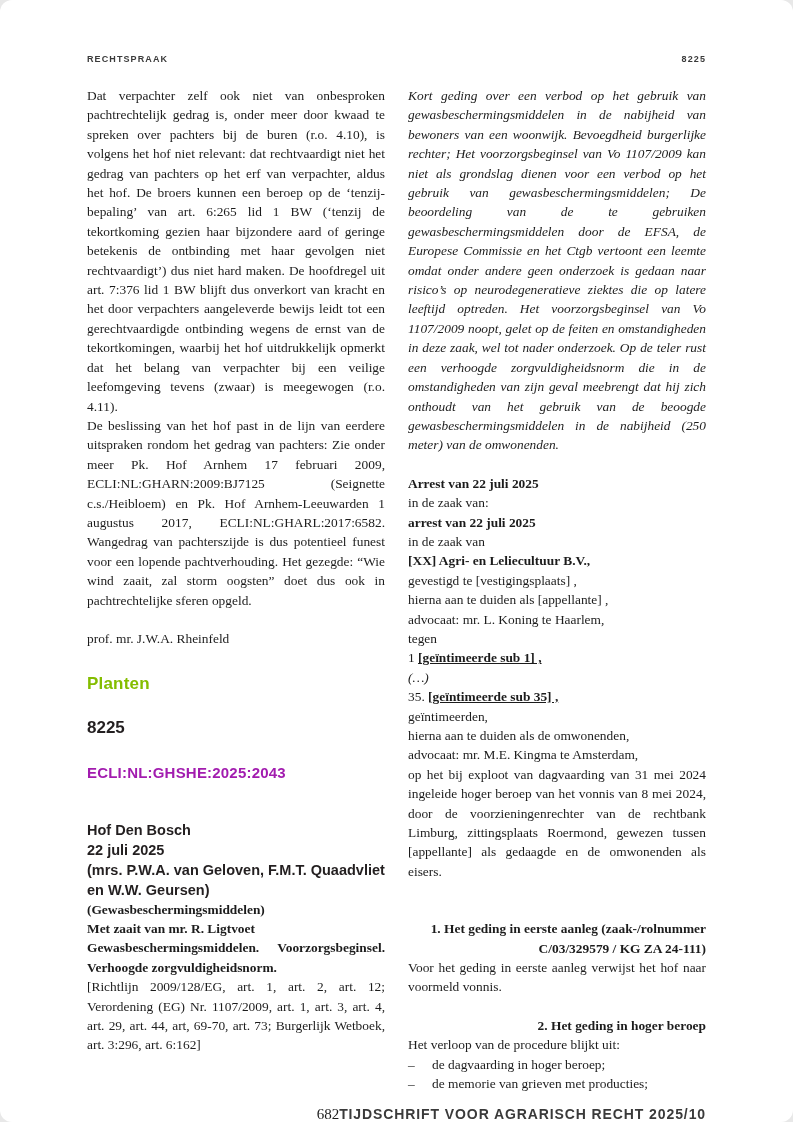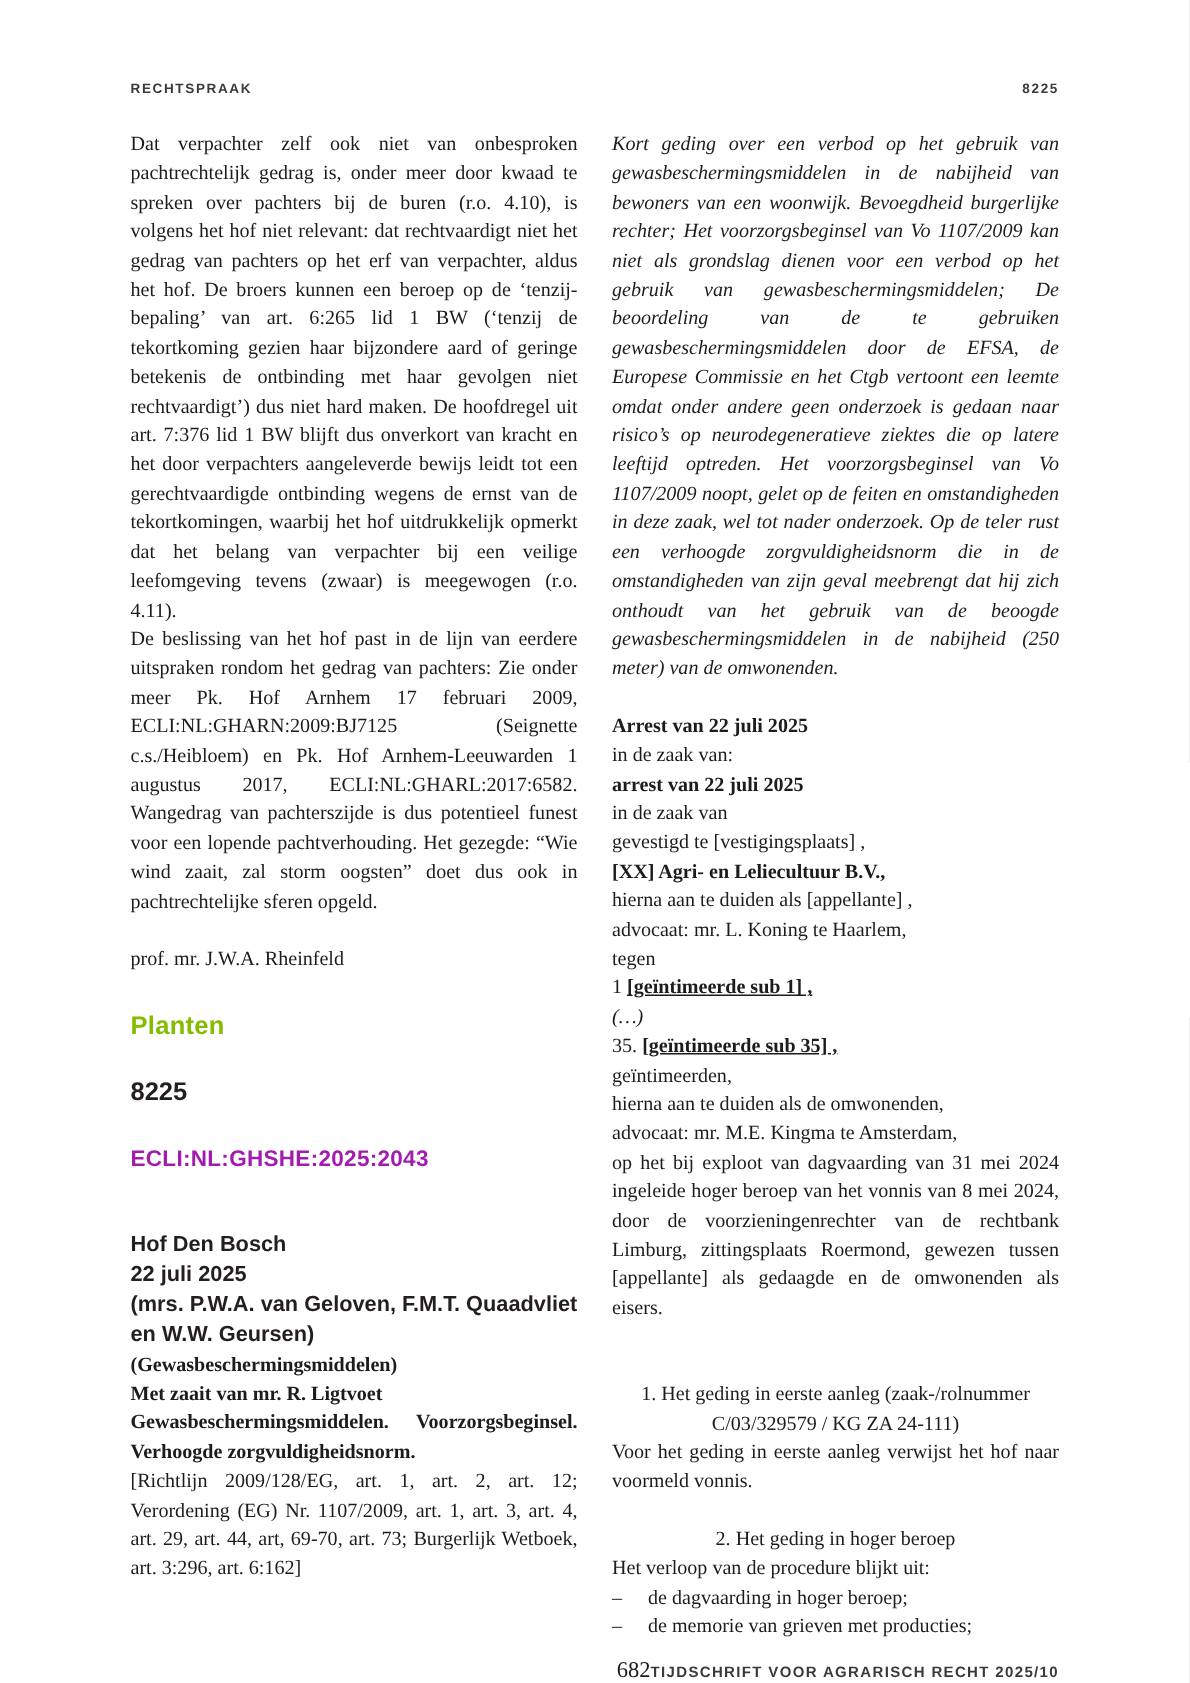--- a/index.html
+++ b/index.html
@@ -5,34 +5,35 @@
   html,body{margin:0;padding:0;background:#e8e8e8;}
   .page{
     position:relative;
     width:793px;height:1122px;
     margin:0 auto;
     background:#ffffff;
     font-family:"Liberation Serif",serif;
     color:#1c1c1c;
     overflow:hidden;
     box-sizing:border-box;
+    border-radius:12px;
   }
   
   .runhead{
     position:absolute;top:54px;left:87px;right:87px;
     display:flex;justify-content:space-between;align-items:baseline;
     font-family:"Liberation Sans",sans-serif;
     font-size:9px;font-weight:bold;letter-spacing:1.1px;color:#3a3a3a;
   }
   .runfoot{
     position:absolute;top:1106px;left:87px;right:87px;
     display:flex;justify-content:flex-end;align-items:baseline;
   }
   .folio{font-family:"Liberation Serif",serif;font-size:15px;color:#1c1c1c;}
-  .journal{font-family:"Liberation Sans",sans-serif;font-size:10px;font-weight:bold;letter-spacing:0.9px;color:#3a3a3a;}
+  .journal{font-family:"Liberation Sans",sans-serif;font-size:14px;font-weight:bold;letter-spacing:0.9px;color:#3a3a3a;}
 
   
   .columns{
     position:absolute;top:86px;left:87px;width:620px;
     display:flex;gap:23px;
   }
   .col{width:298px;font-size:13.4px;line-height:19.4px;text-align:justify;}
   .col p{margin:0;}
   .para{margin:0;}
   .gap-s{height:19px;}
@@ -62,21 +63,21 @@
   .serifbold{font-weight:bold;text-align:left;margin-top:24px;}
   .keywords{font-weight:bold;text-align:justify;margin-top:24px;}
   .statutes{margin-top:24px;}
 
   .summary{font-style:italic;}
   .caseline{text-align:left;}
   .caseline .b{font-weight:bold;text-decoration:underline;}
   .caseline.bold{font-weight:bold;}
   .caseline.italic{font-style:italic;}
 
-  .secheading{font-weight:normal;text-align:center;margin-top:19px;}
+  .secheading{font-weight:bold;text-align:right;margin-top:19px;}
   .secbody{margin-top:0;}
   .bullets{margin-top:0;}
   .bullet{display:flex;}
   .bullet .dash{flex:0 0 24px;}
   .bullet .btxt{flex:1;text-align:justify;}
 </style>
 </head>
 <body>
 
 <div class="page">
@@ -117,22 +118,22 @@
 
     <div class="col">
       <p class="para summary">Kort geding over een verbod op het gebruik van gewasbeschermingsmiddelen in de nabijheid van bewoners van een woonwijk. Bevoegdheid burgerlijke rechter; Het voorzorgsbeginsel van Vo 1107/2009 kan niet als grondslag dienen voor een verbod op het gebruik van gewasbeschermingsmiddelen; De beoordeling van de te gebruiken gewasbeschermingsmiddelen door de EFSA, de Europese Commissie en het Ctgb vertoont een leemte omdat onder andere geen onderzoek is gedaan naar risico’s op neurodegeneratieve ziektes die op latere leeftijd optreden. Het voorzorgsbeginsel van Vo 1107/2009 noopt, gelet op de feiten en omstandigheden in deze zaak, wel tot nader onderzoek. Op de teler rust een verhoogde zorgvuldigheidsnorm die in de omstandigheden van zijn geval meebrengt dat hij zich onthoudt van het gebruik van de beoogde gewasbeschermingsmiddelen in de nabijheid (250 meter) van de omwonenden.</p>
       <div class="gap-s"></div>
 
       <div>
         <div class="caseline bold">Arrest van 22 juli 2025</div>
         <div class="caseline">in de zaak van:</div>
         <div class="caseline bold">arrest van 22 juli 2025</div>
         <div class="caseline">in de zaak van</div>
+        <div class="caseline bold">[XX] Agri- en Leliecultuur B.V.,</div>
         <div class="caseline">gevestigd te [vestigingsplaats] ,</div>
-        <div class="caseline bold">[XX] Agri- en Leliecultuur B.V.,</div>
         <div class="caseline">hierna aan te duiden als [appellante] ,</div>
         <div class="caseline">advocaat: mr. L. Koning te Haarlem,</div>
         <div class="caseline">tegen</div>
         <div class="caseline"><span>1 </span><span class="b">[geïntimeerde sub 1] ,</span></div>
         <div class="caseline italic">(…)</div>
         <div class="caseline"><span>35. </span><span class="b">[geïntimeerde sub 35] ,</span></div>
         <div class="caseline">geïntimeerden,</div>
         <div class="caseline">hierna aan te duiden als de omwonenden,</div>
         <div class="caseline">advocaat: mr. M.E. Kingma te Amsterdam,</div>
       </div>

